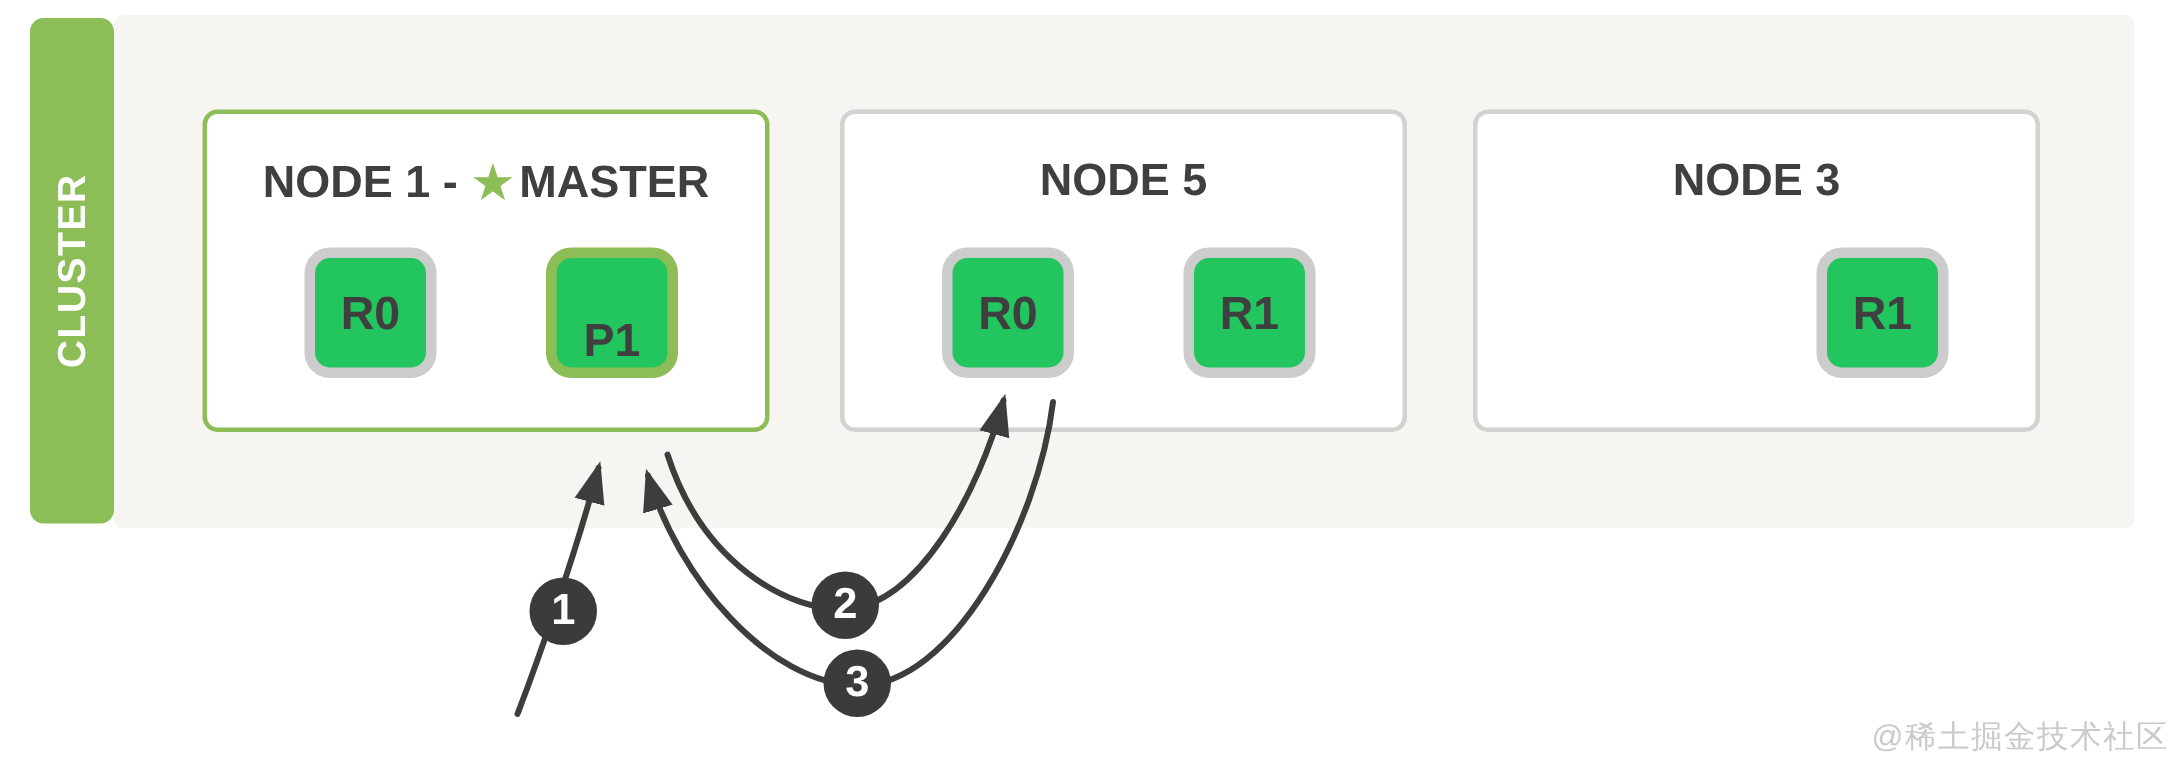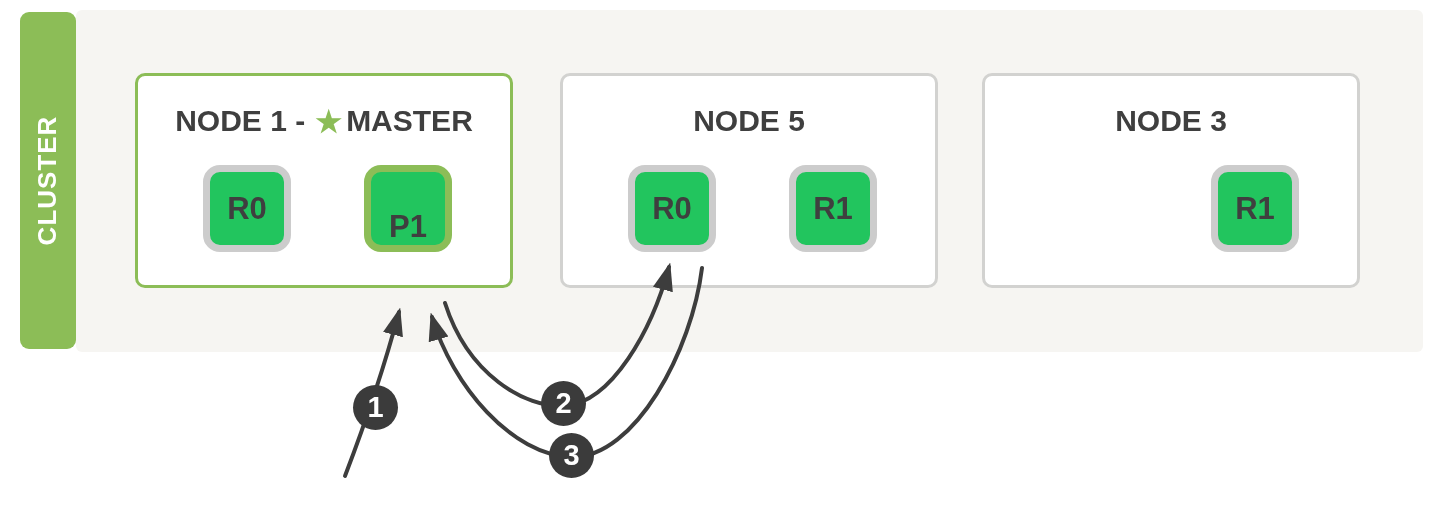--- a/index.html
+++ b/index.html
@@ -165,14 +165,15 @@
     </defs>
     <path d="M345,476 C358,442 383,372 399,312" fill="none" stroke="#3d3d3d" stroke-width="4" stroke-linecap="round" marker-end="url(#ah)"></path>
     <path d="M445,303 C468,375 525,408 565,406 C612,402 652,330 669,267" fill="none" stroke="#3d3d3d" stroke-width="4" stroke-linecap="round" marker-end="url(#ah)"></path>
     <path d="M702,268 C692,350 635,458 572,457 C512,456 452,385 432,317" fill="none" stroke="#3d3d3d" stroke-width="4" stroke-linecap="round" marker-end="url(#ah)"></path>
   </svg>
 
   <div class="badge badge-1">1</div>
   <div class="badge badge-2">2</div>
   <div class="badge badge-3">3</div>
 
+  <div class="watermark">@稀土掘金技术社区</div>
 
 </div>
 
 </body></html>

